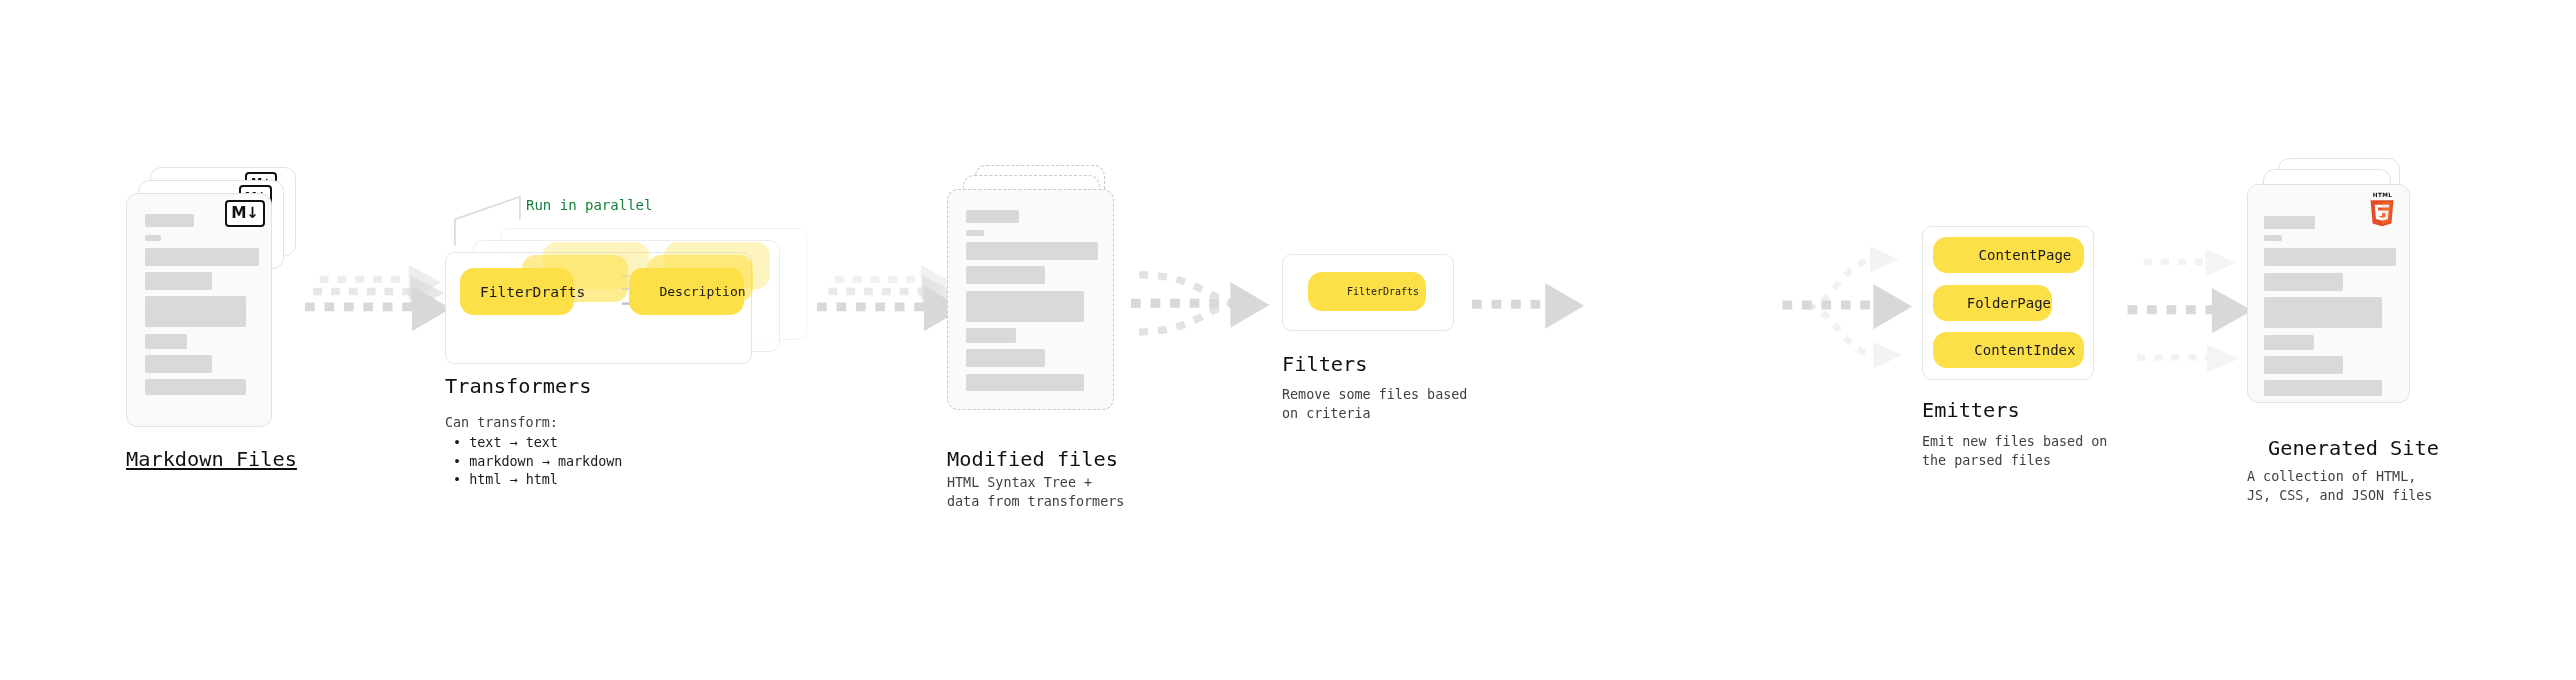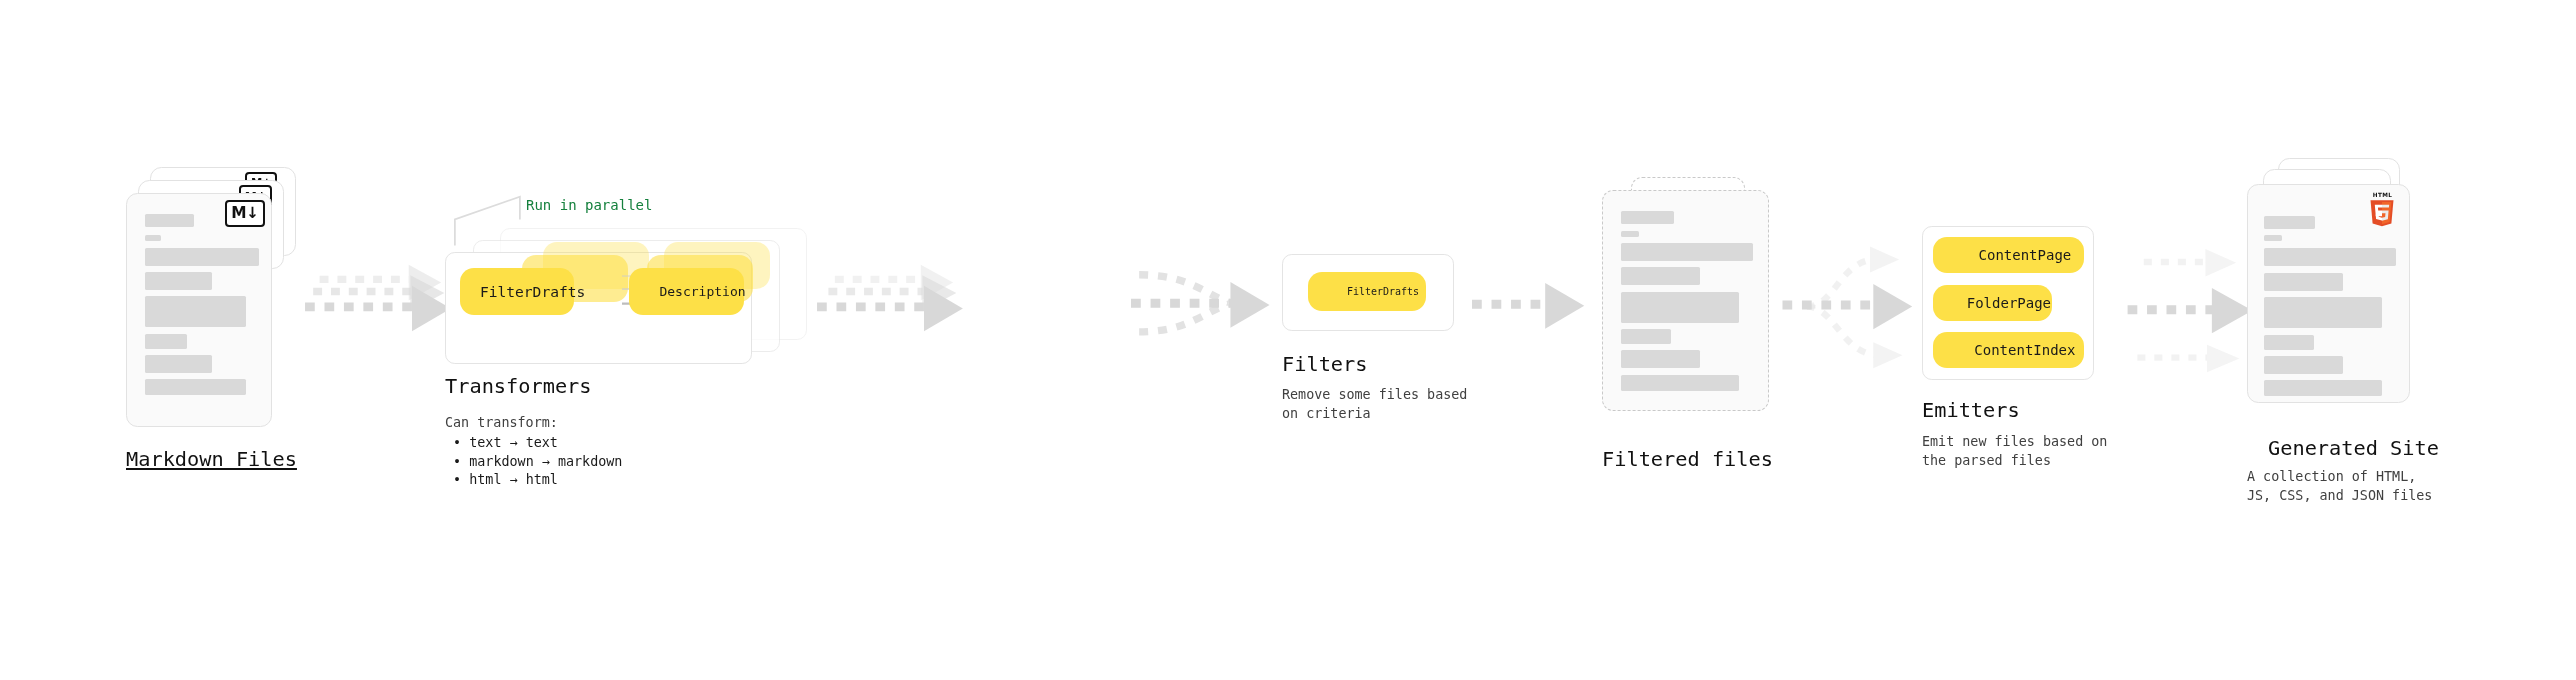--- a/index.html
+++ b/index.html
@@ -203,57 +203,60 @@
     <g opacity="0.55">
       <line x1="14" y1="29" x2="142" y2="29" stroke="#d8d8d8" stroke-width="9" stroke-dasharray="11 11"></line>
       <polygon points="130,9 172,31 130,53" fill="#d8d8d8"></polygon>
     </g>
     <g opacity="1">
       <line x1="0" y1="48" x2="144" y2="48" stroke="#d8d8d8" stroke-width="11" stroke-dasharray="12 12"></line>
       <polygon points="132,22 180,50 132,78" fill="#d8d8d8"></polygon>
     </g>
   </svg>
 
-
-  <svg style="left:1131px; top:260px;" width="163" height="98" viewBox="0 0 200 120">
-    <path d="M10,18 C70,18 88,40 120,52" fill="none" stroke="#e2e2e2" stroke-width="9" stroke-dasharray="11 12"></path>
-    <path d="M10,88 C70,88 88,64 120,54" fill="none" stroke="#e2e2e2" stroke-width="9" stroke-dasharray="11 12"></path>
-    <line x1="0" y1="53" x2="130" y2="53" stroke="#d8d8d8" stroke-width="11" stroke-dasharray="12 12"></line>
-    <polygon points="122,27 170,55 122,83" fill="#d8d8d8"></polygon>
-  </svg>
-
-  <div class="node" style="left:1282px; top:254px;">
-    <div class="pbox" style="left:0px; top:0px; width:172px; height:77px;"></div>
-    <div class="chip" style="left:26px; top:18px; width:118px; height:39px; font-size:10px;">FilterDrafts</div>
-    <div class="title" style="left:0px; top:98px;">Filters</div>
-    <div class="sub" style="left:0px; top:132px;">Remove some files based
-on criteria</div>
-  </div>
-
-  <svg style="left:1472px; top:283px;" width="122" height="49" viewBox="0 0 150 60">
-    <line x1="0" y1="26" x2="98" y2="26" stroke="#d8d8d8" stroke-width="11" stroke-dasharray="12 12"></line>
-    <polygon points="90,0 138,28 90,56" fill="#d8d8d8"></polygon>
-  </svg>
-
-  <div class="node" style="left:1602px; top:177px;">
+  <div class="node" style="left:947px; top:165px;">
     <div class="card-stack" style="width:179px;height:260px;">
-      <div class="card dashed" style="left:29px; top:0px; width:114px; height:57px; background:#fff;"></div>
-      <div class="card dashed" style="left:0px; top:13px; width:167px; height:221px;">
+      <div class="card dashed" style="left:28px; top:0px; width:130px; height:65px; background:#fff;"></div>
+      <div class="card dashed" style="left:16.3px; top:9.8px; width:137px; height:65px; background:#fff;"></div>
+      <div class="card dashed" style="left:0px; top:24.4px; width:167px; height:221px;">
         <div class="skel" style="left:18px; top:19.5px; width:53px; height:13px;"></div>
         <div class="skel" style="left:18px; top:40px; width:18px; height:5.7px;"></div>
         <div class="skel" style="left:18px; top:52px; width:132px; height:18px;"></div>
         <div class="skel" style="left:18px; top:76px; width:79px; height:18px;"></div>
         <div class="skel" style="left:18px; top:101px; width:118px; height:31px;"></div>
         <div class="skel" style="left:18px; top:138px; width:50px; height:14.6px;"></div>
         <div class="skel" style="left:18px; top:159px; width:79px; height:18px;"></div>
         <div class="skel" style="left:18px; top:184px; width:118px; height:16.3px;"></div>
       </div>
     </div>
-    <div class="title" style="left:0px; top:270px;">Filtered files</div>
-  </div>
+    <div class="title" style="left:0px; top:282px;">Modified files</div>
+    <div class="sub" style="left:0px; top:309px;">HTML Syntax Tree +
+data from transformers</div>
+  </div>
+
+  <svg style="left:1131px; top:260px;" width="163" height="98" viewBox="0 0 200 120">
+    <path d="M10,18 C70,18 88,40 120,52" fill="none" stroke="#e2e2e2" stroke-width="9" stroke-dasharray="11 12"></path>
+    <path d="M10,88 C70,88 88,64 120,54" fill="none" stroke="#e2e2e2" stroke-width="9" stroke-dasharray="11 12"></path>
+    <line x1="0" y1="53" x2="130" y2="53" stroke="#d8d8d8" stroke-width="11" stroke-dasharray="12 12"></line>
+    <polygon points="122,27 170,55 122,83" fill="#d8d8d8"></polygon>
+  </svg>
+
+  <div class="node" style="left:1282px; top:254px;">
+    <div class="pbox" style="left:0px; top:0px; width:172px; height:77px;"></div>
+    <div class="chip" style="left:26px; top:18px; width:118px; height:39px; font-size:10px;">FilterDrafts</div>
+    <div class="title" style="left:0px; top:98px;">Filters</div>
+    <div class="sub" style="left:0px; top:132px;">Remove some files based
+on criteria</div>
+  </div>
+
+  <svg style="left:1472px; top:283px;" width="122" height="49" viewBox="0 0 150 60">
+    <line x1="0" y1="26" x2="98" y2="26" stroke="#d8d8d8" stroke-width="11" stroke-dasharray="12 12"></line>
+    <polygon points="90,0 138,28 90,56" fill="#d8d8d8"></polygon>
+  </svg>
+
 
   <svg style="left:1776px; top:232px;" width="150" height="146" viewBox="0 0 185 180">
     <g opacity="0.45">
       <path d="M38,92 C72,92 78,38 120,34" fill="none" stroke="#e2e2e2" stroke-width="8" stroke-dasharray="10 11"></path>
       <polygon points="116,18 152,34 116,50" fill="#e5e5e5"></polygon>
     </g>
     <g opacity="0.45">
       <path d="M38,92 C72,92 80,148 124,152" fill="none" stroke="#e2e2e2" stroke-width="8" stroke-dasharray="10 11"></path>
       <polygon points="120,136 156,152 120,168" fill="#e5e5e5"></polygon>
     </g>

